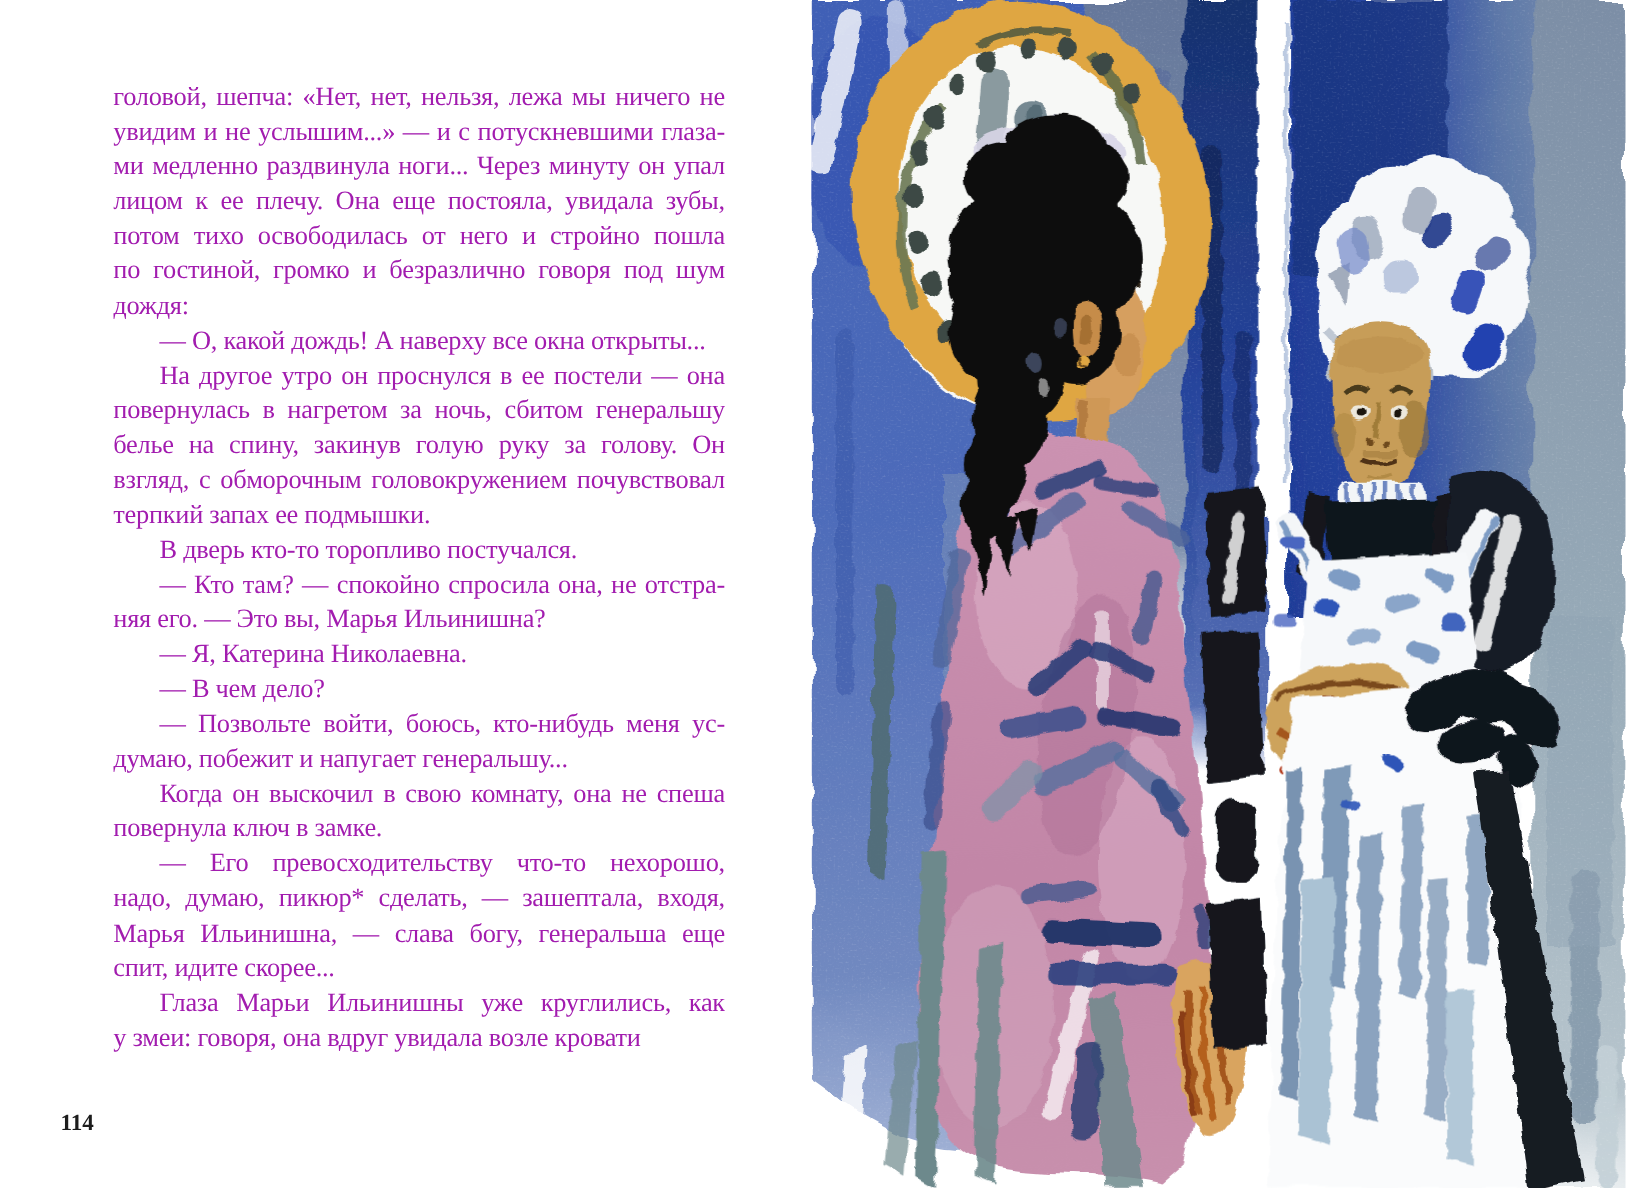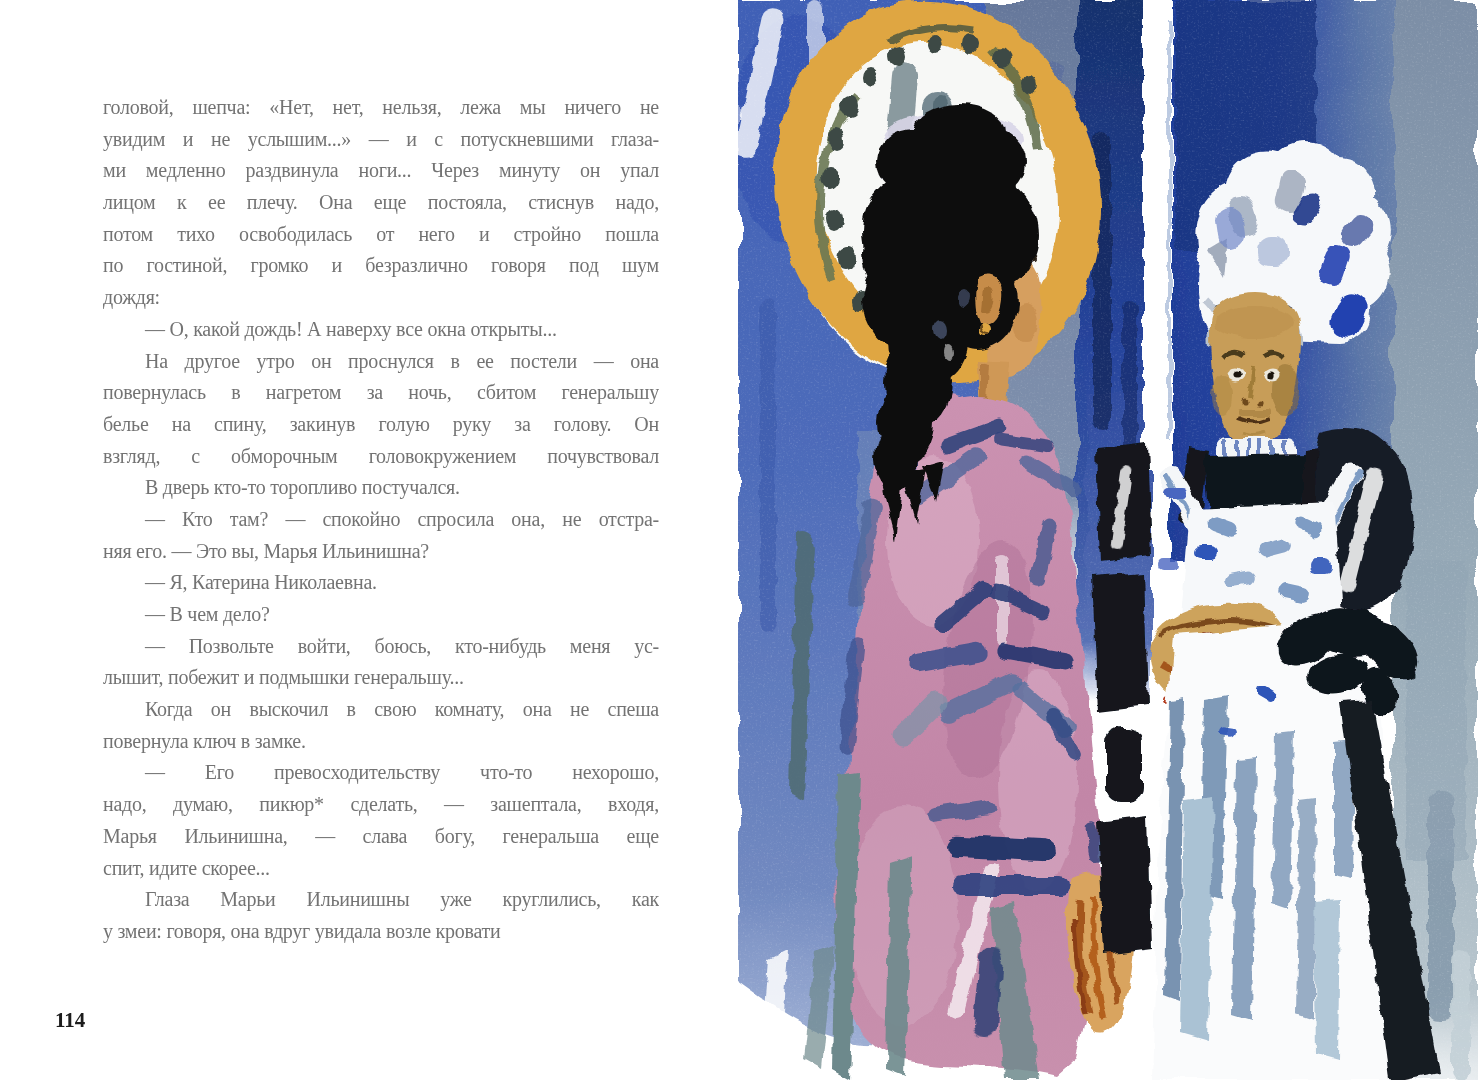--- a/index.html
+++ b/index.html
@@ -1,51 +1,52 @@
 <!DOCTYPE html>
 <html><head>
 <meta charset="utf-8">
 <style>
   html,body{margin:0;padding:0;background:#ffffff;}
   .page{position:relative;width:1478px;height:1080px;background:#ffffff;overflow:hidden;
         font-family:"Liberation Serif","DejaVu Serif",serif;}
-  .text-block{position:absolute;left:103px;top:92px;width:556px;color:#737373;
-              font-size:20px;line-height:31.7px;letter-spacing:-0.25px;}
+  .text-block{position:absolute;left:103px;top:73px;width:556px;color:#a21caf;
+              font-size:24px;line-height:31.7px;letter-spacing:-0.25px;}
   .tl{text-align:justify;text-align-last:justify;height:31.7px;overflow:hidden;white-space:normal;}
   .tl.end{text-align-last:left;font-family:Liberation Serif, serif;}
   .tl.ind{text-indent:42px;}
   .page-number{position:absolute;left:55px;top:1008px;font-size:21px;font-weight:bold;color:#1c1c1c;text-align:center;}
   .illustration{position:absolute;left:738px;top:0;width:740px;height:1080px;}
 </style>
 </head>
 <body>
 
 <div class="page">
 
   <div>
     <div class="text-block" id="text-block">
         <div class="tl">головой, шепча: «Нет, нет, нельзя, лежа мы ничего не</div>
         <div class="tl">увидим и не услышим...» — и с потускневшими глаза-</div>
         <div class="tl">ми медленно раздвинула ноги... Через минуту он упал</div>
-        <div class="tl">лицом к ее плечу. Она еще постояла, стиснув надо,</div>
+        <div class="tl">лицом к ее плечу. Она еще постояла, увидала зубы,</div>
         <div class="tl">потом тихо освободилась от него и стройно пошла</div>
         <div class="tl">по гостиной, громко и безразлично говоря под шум</div>
         <div class="tl end">дождя:</div>
         <div class="tl end ind">— О, какой дождь! А наверху все окна открыты...</div>
         <div class="tl ind">На другое утро он проснулся в ее постели — она</div>
         <div class="tl">повернулась в нагретом за ночь, сбитом генеральшу</div>
         <div class="tl">белье на спину, закинув голую руку за голову. Он</div>
         <div class="tl">взгляд, с обморочным головокружением почувствовал</div>
+        <div class="tl end">терпкий запах ее подмышки.</div>
         <div class="tl end ind">В дверь кто-то торопливо постучался.</div>
         <div class="tl ind">— Кто там? — спокойно спросила она, не отстра-</div>
         <div class="tl end">няя его. — Это вы, Марья Ильинишна?</div>
         <div class="tl end ind">— Я, Катерина Николаевна.</div>
         <div class="tl end ind">— В чем дело?</div>
         <div class="tl ind">— Позвольте войти, боюсь, кто-нибудь меня ус-</div>
-        <div class="tl end">лышит, побежит и подмышки генеральшу...</div>
+        <div class="tl end">думаю, побежит и напугает генеральшу...</div>
         <div class="tl ind">Когда он выскочил в свою комнату, она не спеша</div>
         <div class="tl end">повернула ключ в замке.</div>
         <div class="tl ind">— Его превосходительству что-то нехорошо,</div>
         <div class="tl">надо, думаю, пикюр* сделать, — зашептала, входя,</div>
         <div class="tl">Марья Ильинишна, — слава богу, генеральша еще</div>
         <div class="tl end">спит, идите скорее...</div>
         <div class="tl ind">Глаза Марьи Ильинишны уже круглились, как</div>
         <div class="tl end">у змеи: говоря, она вдруг увидала возле кровати</div>
       </div>
     <div class="page-number">114</div>

